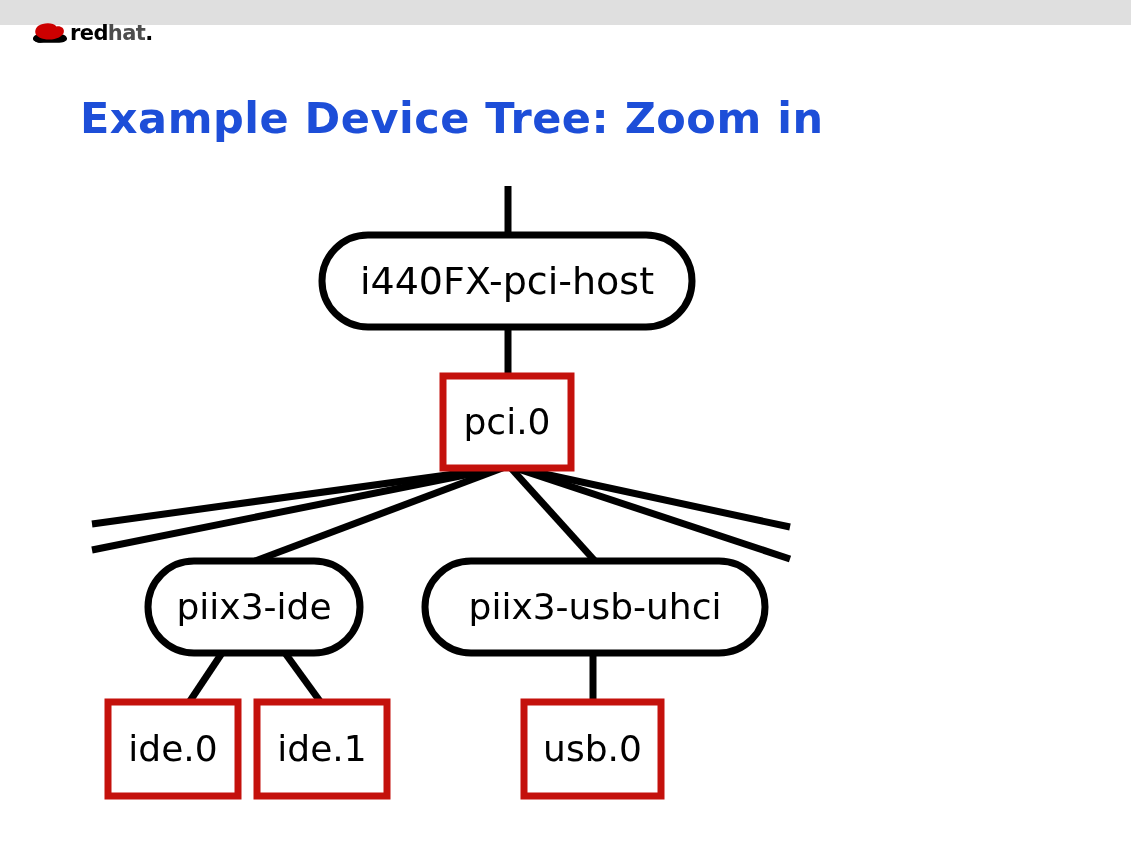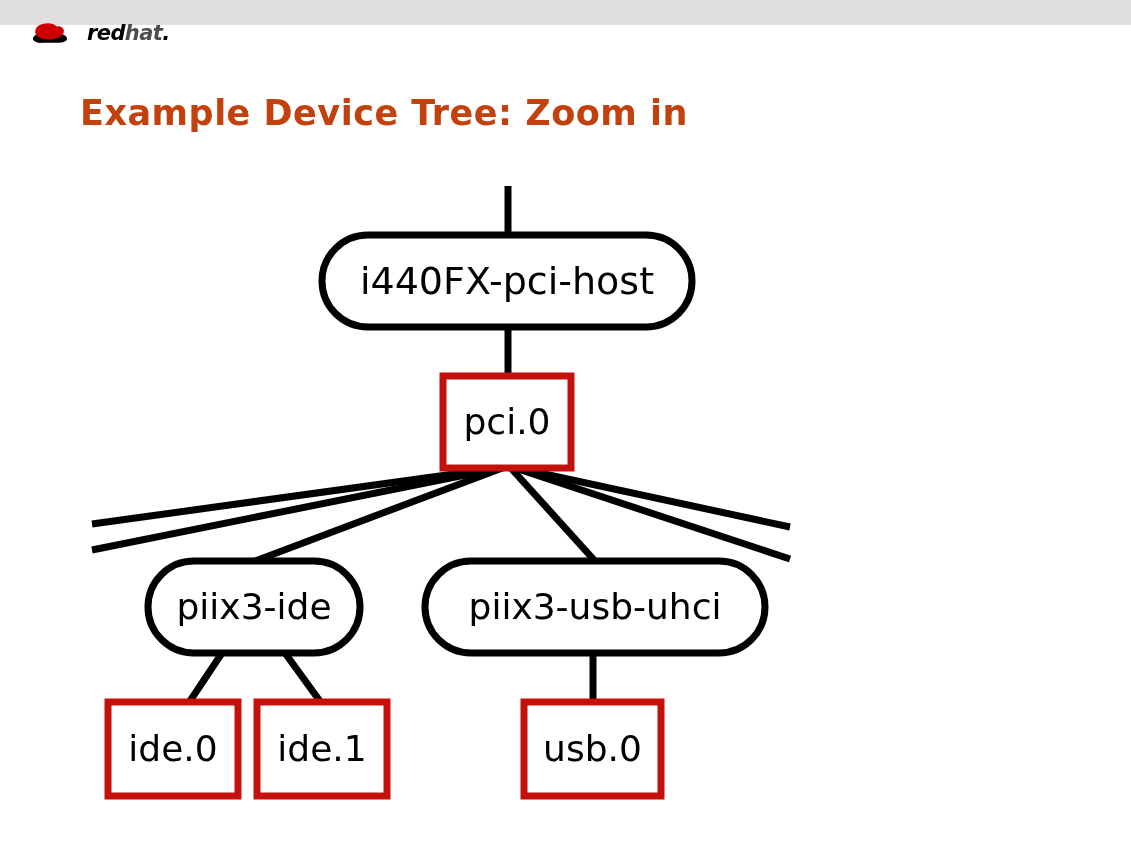--- a/index.html
+++ b/index.html
@@ -27,22 +27,21 @@
   }
 
   
   #logo {
     position: absolute;
     left: 30px;
     top: 18px;
     height: 30px;
     display: flex;
     align-items: center;
-    gap: 17px;
-    font-style: italic;
+    gap: 0;
   }
   #logo-mark {
     width: 40px;
     height: 26px;
     display: block;
   }
   #logo-wordmark {
     font-family: "DejaVu Sans", sans-serif;
     font-size: 21px;
     font-weight: bold;
@@ -53,23 +52,23 @@
   #logo-word-red { color: #000000; }
   #logo-word-hat { color: #4d4d4d; font-weight: bold; }
   #logo-dot { color: #000000; }
 
   
   #slide-title {
     position: absolute;
     left: 80px;
     top: 93px;
     font-family: "DejaVu Sans", sans-serif;
-    font-size: 35px;
+    font-size: 43px;
     font-weight: bold;
-    color: #c2410c;
+    color: #1d4ed8;
     letter-spacing: 0.5px;
     white-space: nowrap;
   }
 
   
   #device-tree {
     position: absolute;
     left: 0;
     top: 8px;
     width: 1131px;

